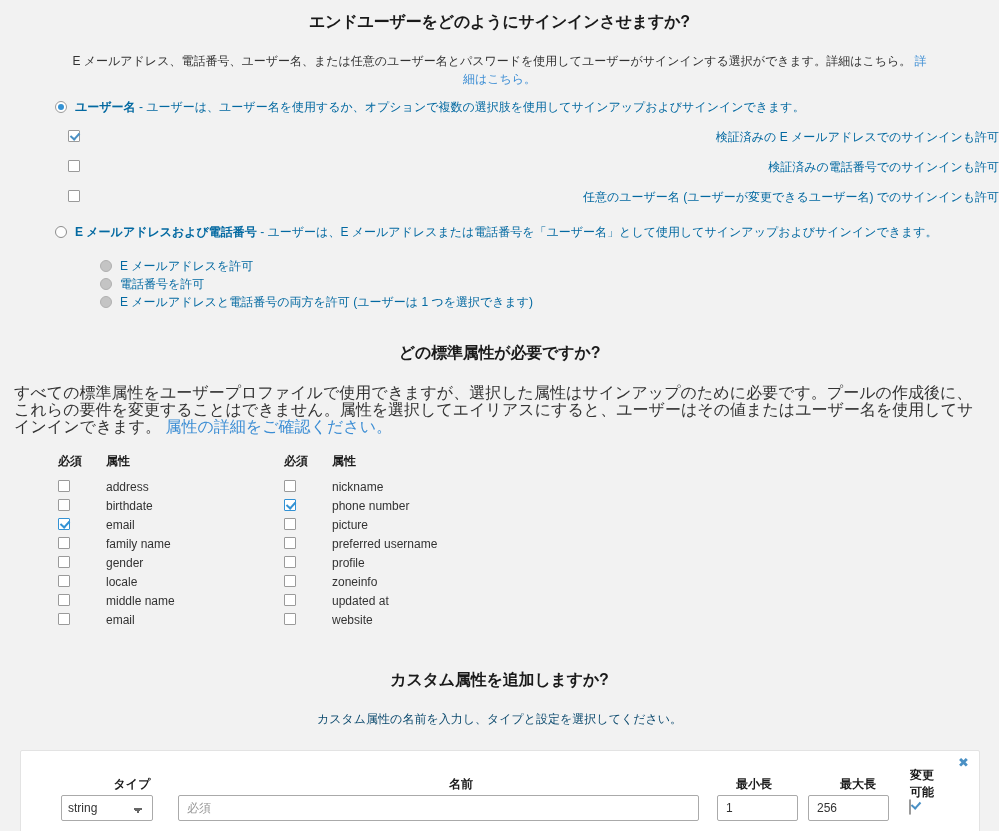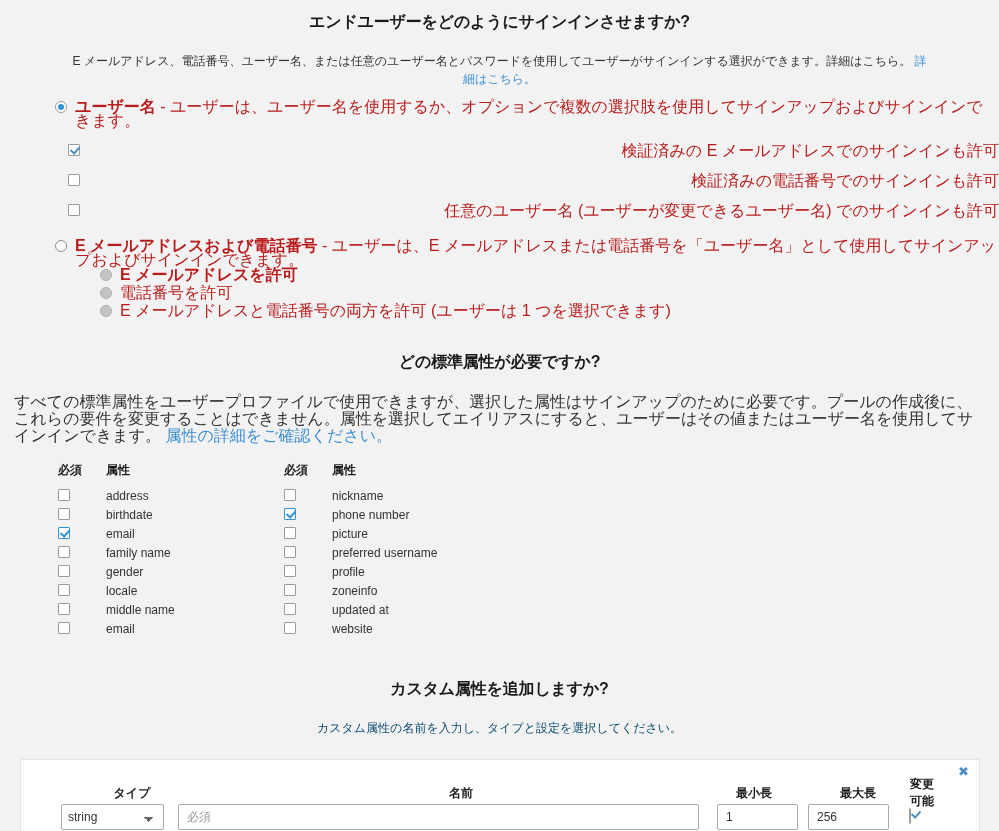--- a/index.html
+++ b/index.html
@@ -113,23 +113,23 @@
     height: 7px;
     border: solid #3392d4;
     border-width: 0 2px 2px 0;
     transform: rotate(42deg);
   }
   .checkbox.gray.checked { border-color: #9a9a9a; }
   .checkbox.gray.checked::after { border-color: #4a90c4; }
 
   .radio-label {
     margin-left: 8px;
-    font-size: 16px;
+    font-size: 12px;
     line-height: 14px;
-    color: #b91c1c;
+    color: #0369a1;
   }
   .radio-label b { font-weight: bold; }
 
   
   #std-section { margin-top: 34px; }
   #std-desc {
     font-size: 16px;
     line-height: 17px;
     margin-top: 20px;
     padding: 0 14px;
@@ -201,21 +201,21 @@
     position: absolute;
     font-weight: bold;
     font-size: 12px;
     color: #1a1a1a;
     text-align: center;
   }
   .card-controls { position: relative; }
   .card-controls .cc { position: absolute; }
 
   select.type-select {
-    width: 103px;
+    width: 92px;
     height: 26px;
     font-size: 12px;
     font-family: "Liberation Sans", sans-serif;
     color: #333;
     border: 1px solid #aaaaaa;
     border-radius: 2px;
     background: #ffffff;
     padding-left: 6px;
     box-sizing: border-box;
     -webkit-appearance: none;
@@ -262,21 +262,21 @@
   </div>
   <div class="radio-row sub">
     <span class="checkbox"></span>
     <span class="radio-label">任意のユーザー名 (ユーザーが変更できるユーザー名) でのサインインも許可</span>
   </div>
 
   <div class="radio-row" style="margin-top:21px;">
     <span class="radio"></span>
     <span class="radio-label"><b>E メールアドレスおよび電話番号</b><span> - ユーザーは、E メールアドレスまたは電話番号を「ユーザー名」として使用してサインアップおよびサインインできます。</span></span>
   </div>
-  <div class="radio-row sub2" style="margin-top:1px;font-weight:bold;">
+  <div class="radio-row sub2" style="margin-top:20px;">
     <span class="radio disabled"></span>
     <span class="radio-label">E メールアドレスを許可</span>
   </div>
   <div class="radio-row sub2">
     <span class="radio disabled"></span>
     <span class="radio-label">電話番号を許可</span>
   </div>
   <div class="radio-row sub2">
     <span class="radio disabled"></span>
     <span class="radio-label">E メールアドレスと電話番号の両方を許可 (ユーザーは 1 つを選択できます)</span>

